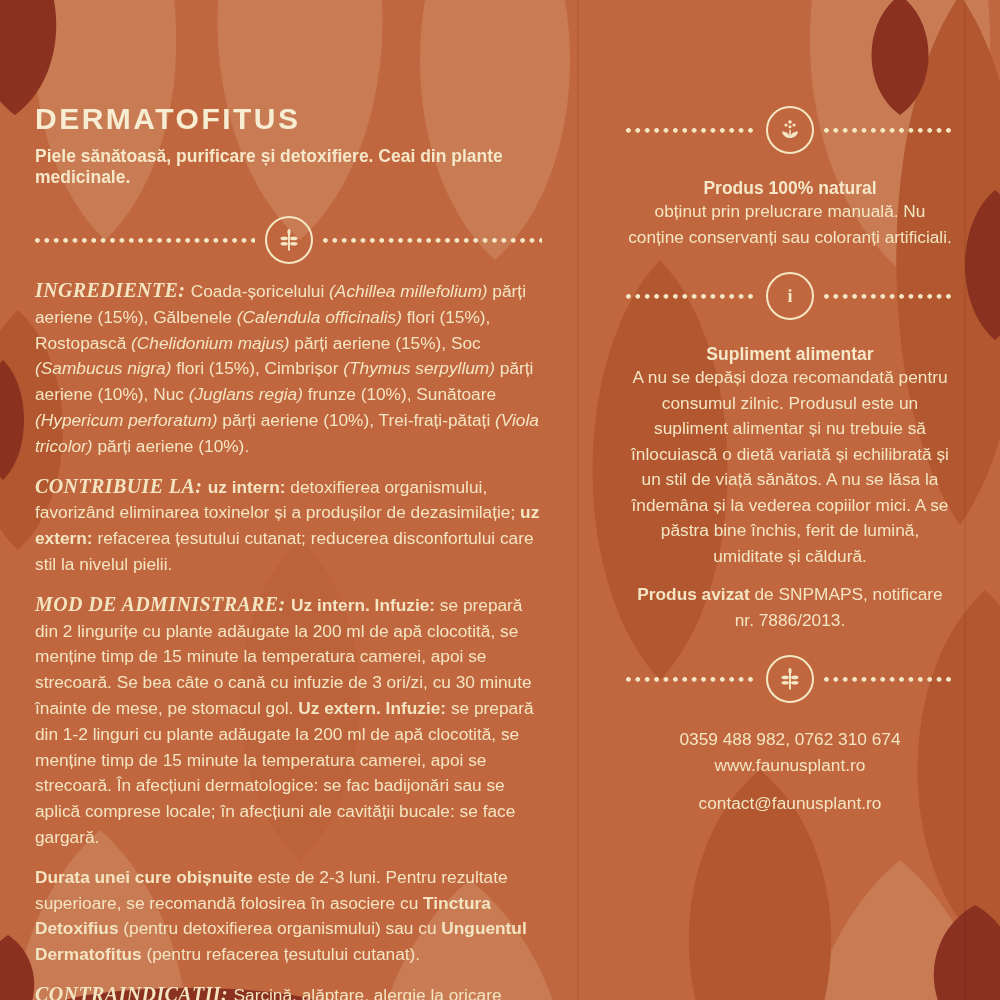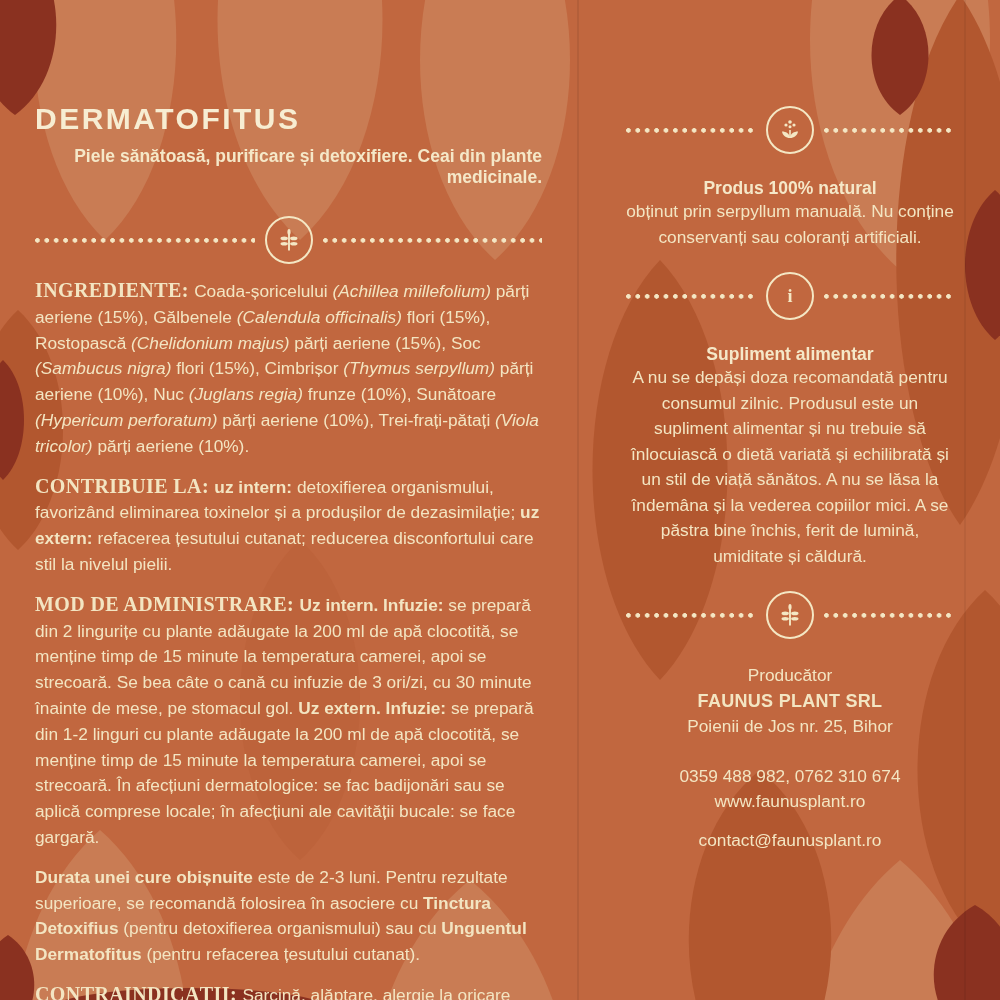--- a/index.html
+++ b/index.html
@@ -13,34 +13,34 @@
   }
   .bg{position:absolute;inset:0;width:100%;height:100%;display:block;}
   .content{position:absolute;inset:0;}
 
   
   .col-left{position:absolute;left:35px;top:102px;width:507px;}
   .title{
     margin:0;font-size:30px;font-weight:700;letter-spacing:2.5px;
     color:#f7edd2;
   }
-  .subtitle{margin:10px 0 0;font-size:17.5px;font-weight:700;color:#f5e8c8;text-align:right;}
+  .subtitle{margin:10px 0 0;font-size:17.5px;font-weight:700;color:#f5e8c8;}
   .divider{display:flex;align-items:center;margin-top:28px;}
   .dots{
     flex:1 1 auto;height:5px;
     background-image:radial-gradient(circle at 2.4px 2.4px,#f4e7c4 2.05px,rgba(0,0,0,0) 2.5px);
     background-size:9.4px 5px;background-repeat:repeat-x;
   }
   .div-icon{
     flex:0 0 auto;width:44px;height:44px;margin:0 10px;
     border:2.5px solid #f4e7c4;border-radius:50%;
     display:flex;align-items:center;justify-content:center;
   }
   .body-p{margin:14px 0 0;font-size:17.3px;line-height:25.8px;}
-  .rs{font-family:"Liberation Serif",serif;font-weight:700;font-size:20px;letter-spacing:0.4px;}
+  .rs{font-family:"Liberation Serif",serif;font-weight:700;font-size:20px;letter-spacing:0.4px;font-style:italic;}
   .bd{font-weight:700;}
   .it{font-style:italic;}
 
   
   .col-right{position:absolute;left:626px;top:106px;width:328px;text-align:center;}
   .col-right .divider{margin-top:0;}
   .col-right .divider.mt{margin-top:22px;}
   .sec{margin-top:24px;}
   .sec-title{margin:0;font-size:17.5px;font-weight:700;color:#f5e8c8;}
   .sec-text{margin:0;font-size:17.3px;line-height:25.5px;}
@@ -131,58 +131,54 @@
             <circle class="fl" cx="13" cy="9.7" r="1.5"></circle>
             <line class="st" x1="13" y1="13" x2="13" y2="20" stroke-width="1.6"></line>
             <path class="fl" d="M13,21 C9,21 5.6,18.5 5,14.5 C9.2,14.5 12.1,16.6 13,20.2 C13.9,16.6 16.8,14.5 21,14.5 C20.4,18.5 17,21 13,21 Z"></path>
           </svg>
         </span>
         <span class="dots"></span>
       </div>
 
       <div class="sec">
         <p class="sec-title">Produs 100% natural</p>
-        <p class="sec-text">obținut prin serpyllum manuală. Nu conține conservanți sau coloranți artificiali.</p>
+        <p class="sec-text">obținut prin prelucrare manuală. Nu conține conservanți sau coloranți artificiali.</p>
       </div>
 
       <div class="divider mt">
         <span class="dots"></span>
         <span class="div-icon">
           <svg width="26" height="26" viewBox="0 0 26 26">
             <text x="13" y="19" text-anchor="middle" font-family="Liberation Serif, serif" font-weight="bold" font-size="18" fill="#f4e7c4">i</text>
           </svg>
         </span>
         <span class="dots"></span>
       </div>
 
       <div class="sec">
         <p class="sec-title">Supliment alimentar</p>
         <p class="sec-text">A nu se depăși doza recomandată pentru consumul zilnic. Produsul este un supliment alimentar și nu trebuie să înlocuiască o dietă variată și echilibrată și un stil de viață sănătos. A nu se lăsa la îndemâna și la vederea copiilor mici. A se păstra bine închis, ferit de lumină, umiditate și căldură.</p>
+        <p class="sec-text sub"><span class="bd">Produs avizat </span><span>de SNPMAPS, notificare nr. 7886/2013.</span></p>
       </div>
 
       <div class="divider mt">
         <span class="dots"></span>
         <span class="div-icon">
           <svg width="26" height="26" viewBox="0 0 26 26">
             <line class="st" x1="13" y1="4" x2="13" y2="23.5" stroke-width="1.9"></line>
             <ellipse class="fl" cx="13" cy="5" rx="1.6" ry="3.1"></ellipse>
             <ellipse class="fl" cx="8.2" cy="11.4" rx="3.7" ry="1.8"></ellipse>
             <ellipse class="fl" cx="17.8" cy="11.4" rx="3.7" ry="1.8"></ellipse>
             <ellipse class="fl" cx="8.2" cy="16.8" rx="3.7" ry="1.8"></ellipse>
             <ellipse class="fl" cx="17.8" cy="16.8" rx="3.7" ry="1.8"></ellipse>
           </svg>
         </span>
         <span class="dots"></span>
       </div>
 
-      <div class="sec">
-        <p class="sec-text">Producător</p>
-        <p class="sec-text producer-name">FAUNUS PLANT SRL</p>
-        <p class="sec-text">Poienii de Jos nr. 25, Bihor</p>
-      </div>
 
       <div class="sec">
         <p class="sec-text">0359 488 982, 0762 310 674</p>
         <p class="sec-text">www.faunusplant.ro</p>
         <p class="sec-text sub">contact@faunusplant.ro</p>
       </div>
 
     </div>
   </div>
 </div>

